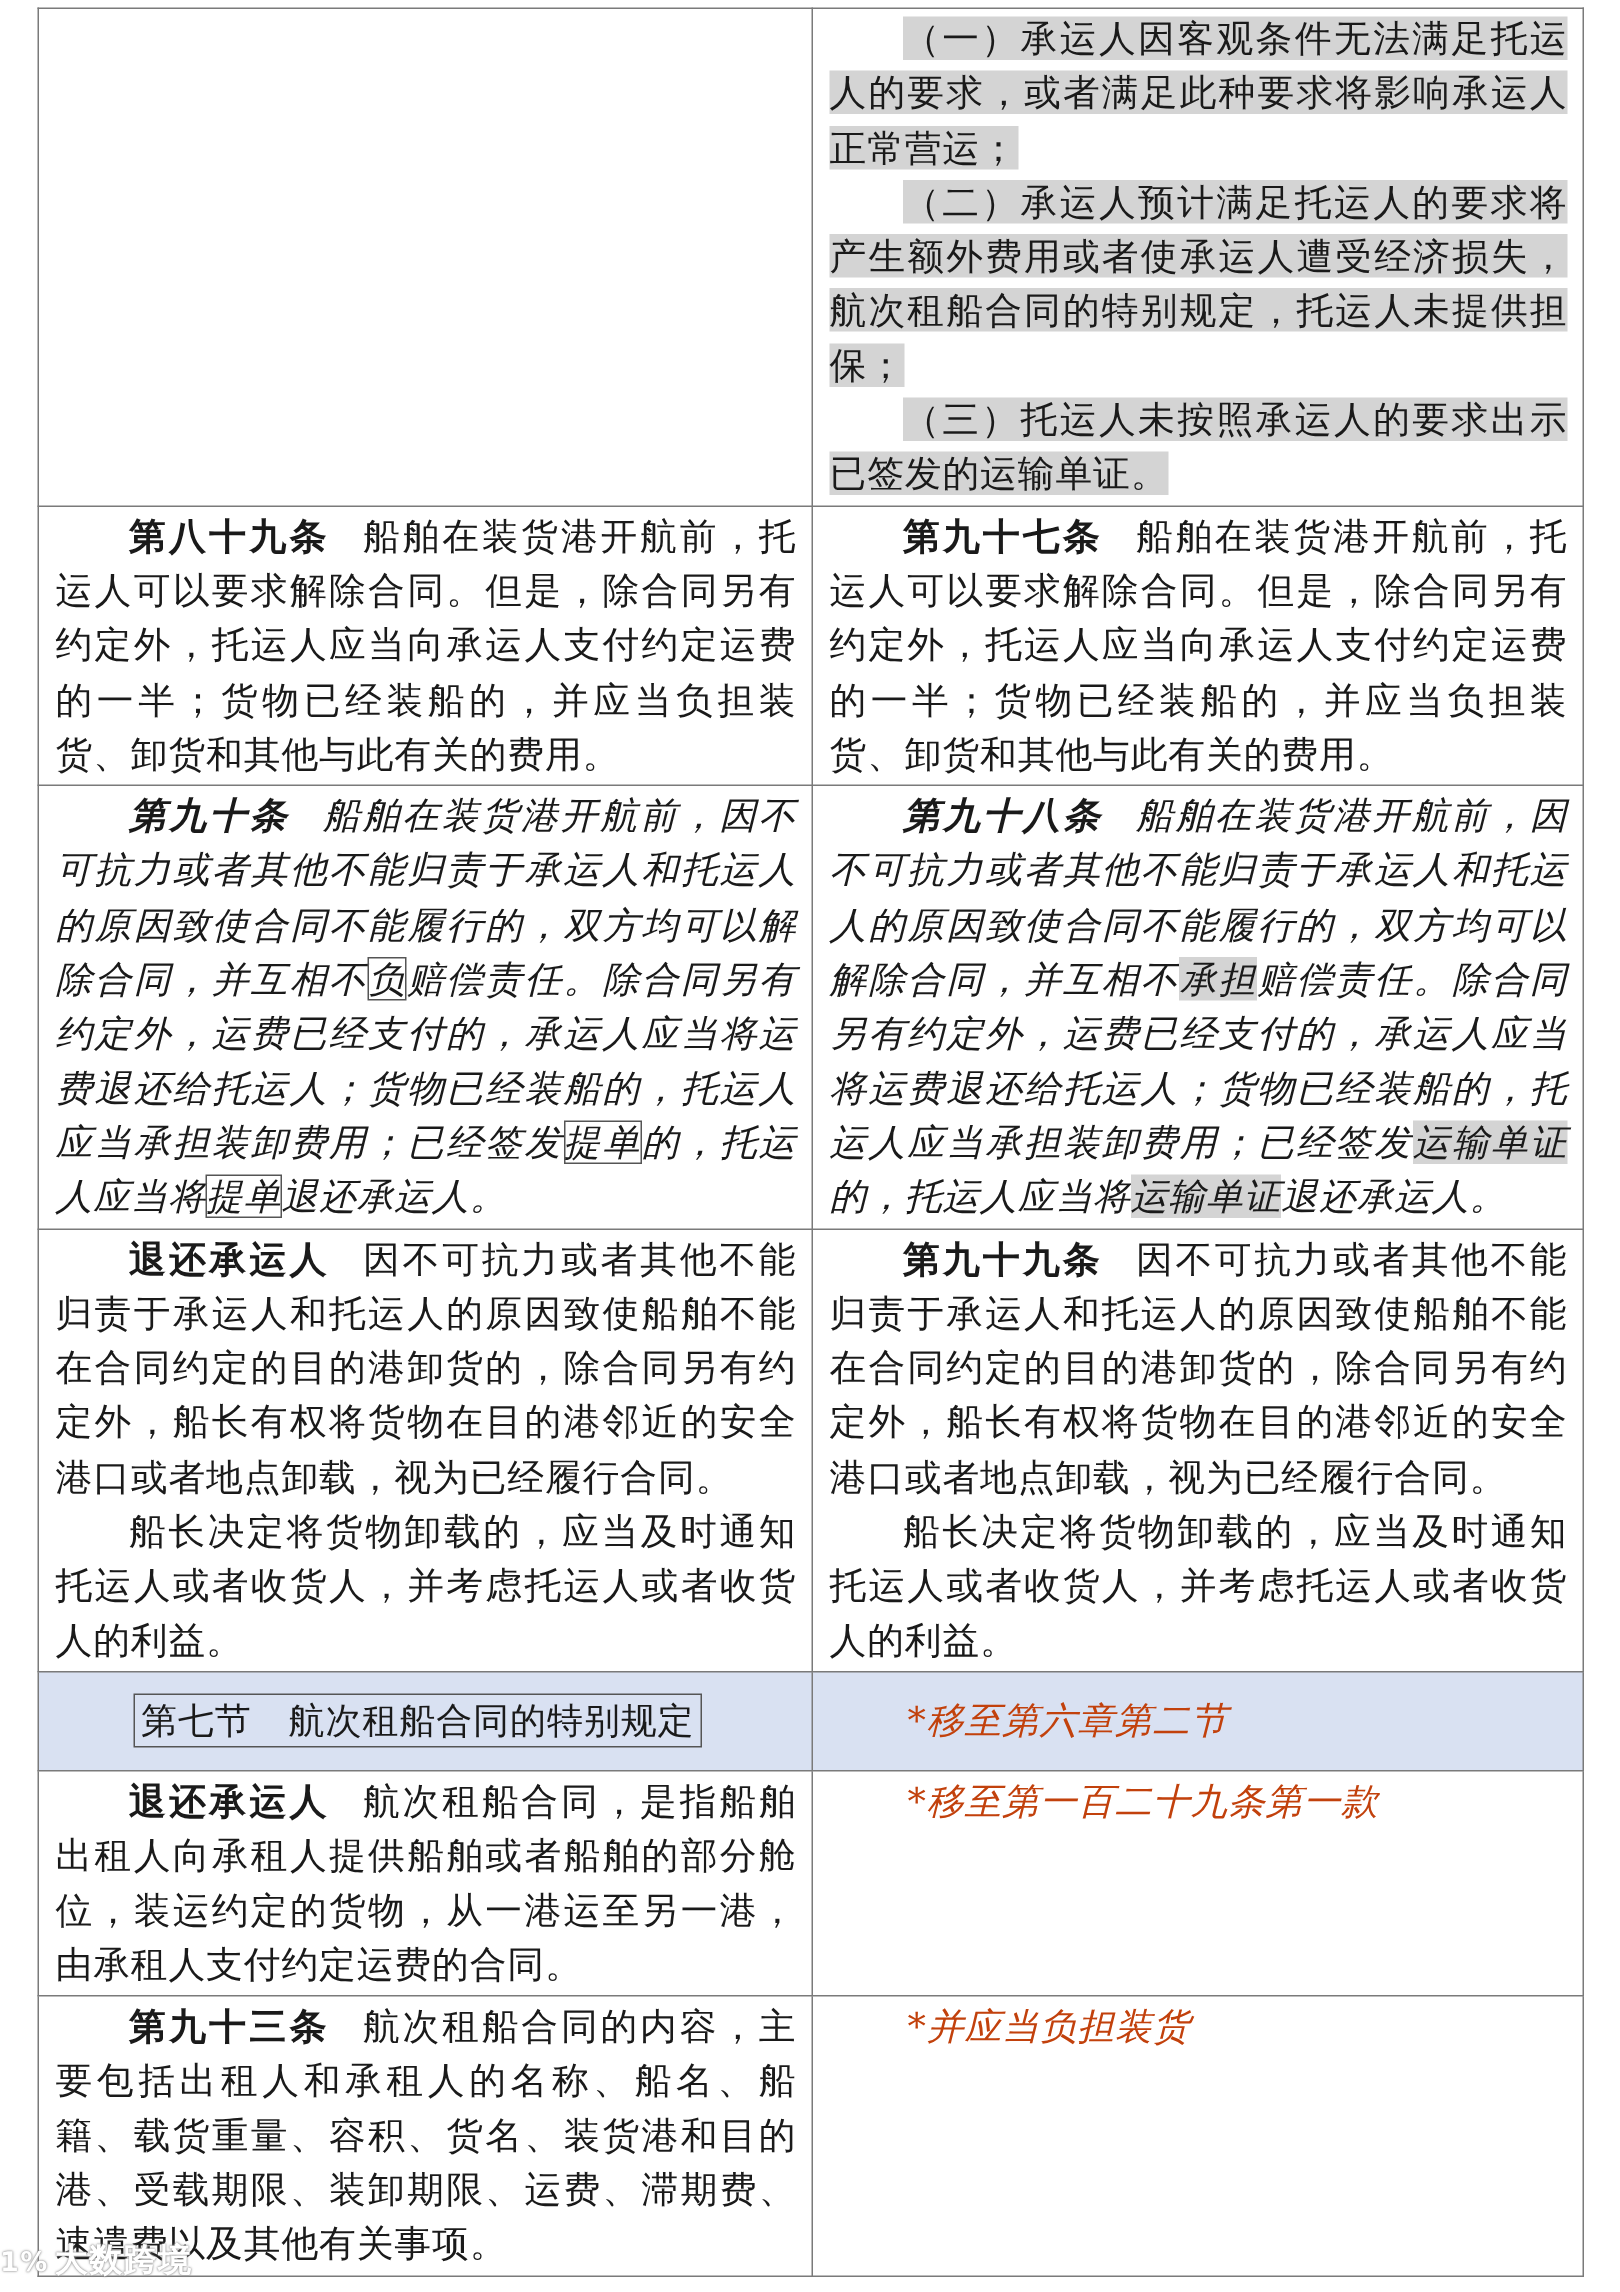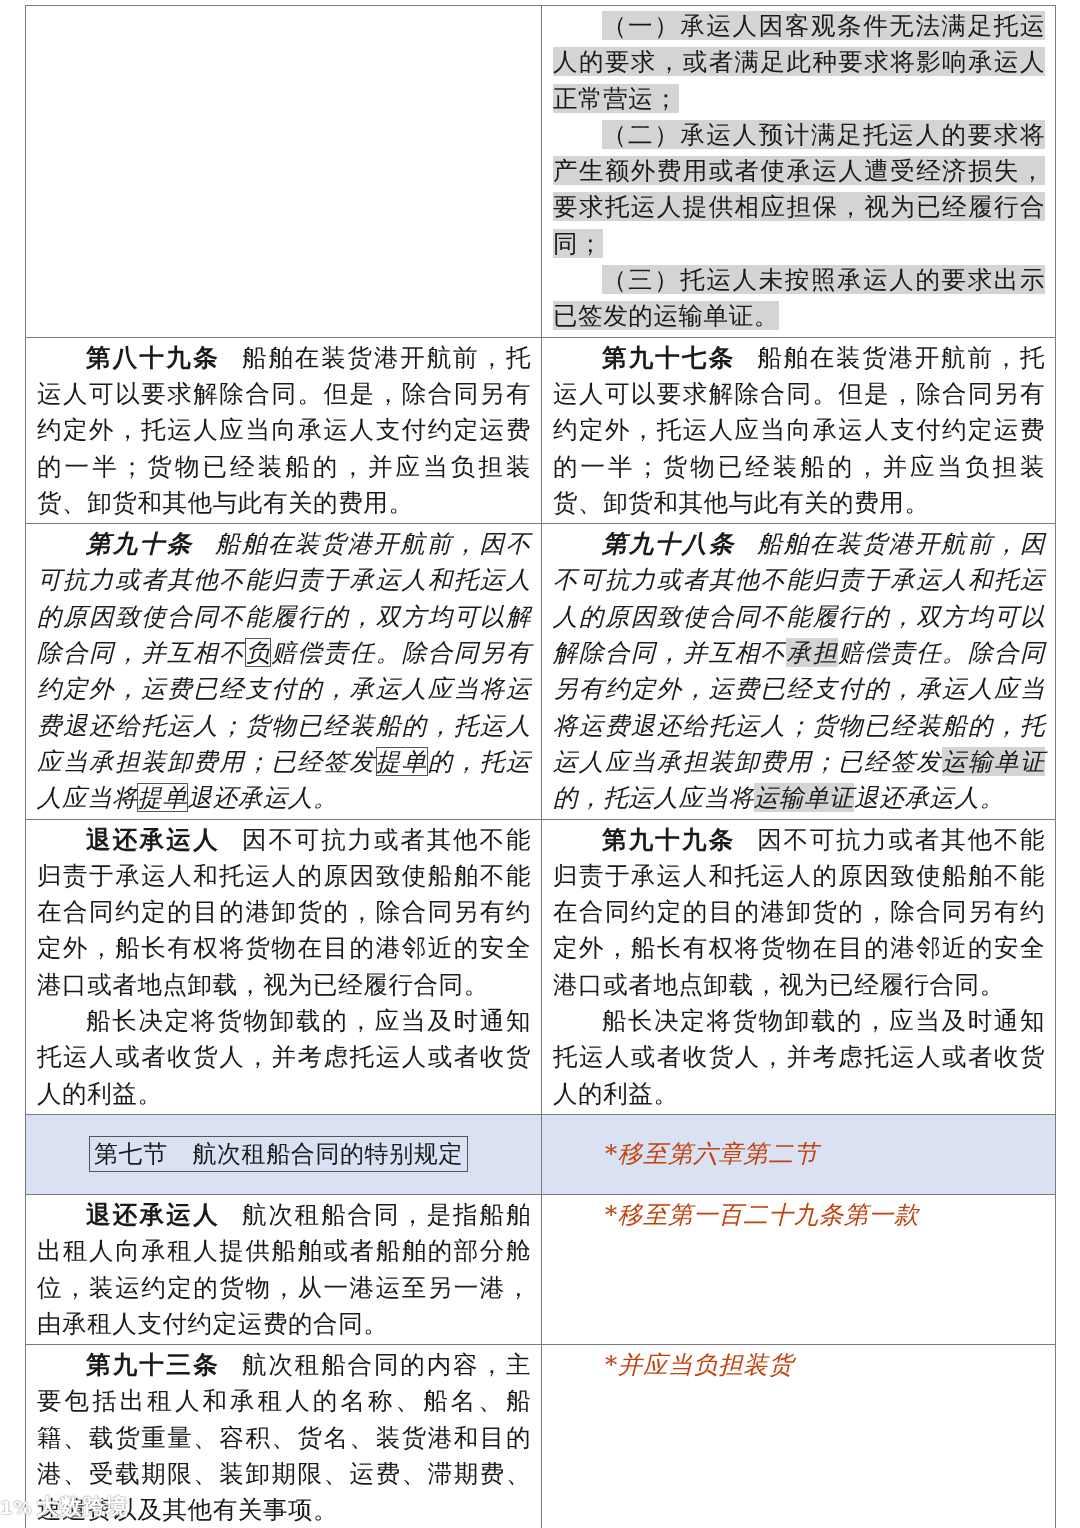--- a/index.html
+++ b/index.html
@@ -35,21 +35,21 @@
   <colgroup>
       <col class="c1">
       <col class="c2">
     </colgroup>
   <tbody>
 
     <tr style="height:328px;">
       <td></td>
       <td>
         <p class="p"><span class="hl">（一）承运人因客观条件无法满足托运人的要求，或者满足此种要求将影响承运人正常营运；</span></p>
-        <p class="p"><span class="hl">（二）承运人预计满足托运人的要求将产生额外费用或者使承运人遭受经济损失，要求托运人提供相应担保，视为已经履行合同；</span></p>
+        <p class="p"><span class="hl">（二）承运人预计满足托运人的要求将产生额外费用或者使承运人遭受经济损失，航次租船合同的特别规定，托运人未提供担保；</span></p>
         <p class="p"><span class="hl">（三）托运人未按照承运人的要求出示已签发的运输单证。</span></p>
       </td>
     </tr>
 
     <tr style="height:182px;margin-top:36px;">
       <td>
         <p class="p"><b class="art">第八十九条</b><span>船舶在装货港开航前，托运人可以要求解除合同。但是，除合同另有约定外，托运人应当向承运人支付约定运费的一半；货物已经装船的，并应当负担装货、卸货和其他与此有关的费用。</span></p>
       </td>
       <td>
         <p class="p"><b class="art">第九十七条</b><span>船舶在装货港开航前，托运人可以要求解除合同。但是，除合同另有约定外，托运人应当向承运人支付约定运费的一半；货物已经装船的，并应当负担装货、卸货和其他与此有关的费用。</span></p>
@@ -69,21 +69,21 @@
       <td>
         <p class="p"><b class="art">退还承运人</b><span>因不可抗力或者其他不能归责于承运人和托运人的原因致使船舶不能在合同约定的目的港卸货的，除合同另有约定外，船长有权将货物在目的港邻近的安全港口或者地点卸载，视为已经履行合同。</span></p>
         <p class="p"><span>船长决定将货物卸载的，应当及时通知托运人或者收货人，并考虑托运人或者收货人的利益。</span></p>
       </td>
       <td>
         <p class="p"><b class="art">第九十九条</b><span>因不可抗力或者其他不能归责于承运人和托运人的原因致使船舶不能在合同约定的目的港卸货的，除合同另有约定外，船长有权将货物在目的港邻近的安全港口或者地点卸载，视为已经履行合同。</span></p>
         <p class="p"><span>船长决定将货物卸载的，应当及时通知托运人或者收货人，并考虑托运人或者收货人的利益。</span></p>
       </td>
     </tr>
 
-    <tr class="section-row" style="height:80px;">
+    <tr class="section-row" style="height:66px;">
       <td>
         <span class="section-title">第七节　航次租船合同的特别规定</span>
       </td>
       <td>
         <span class="moved">*移至第六章第二节</span>
       </td>
     </tr>
 
     <tr style="height:146px;">
       <td>

